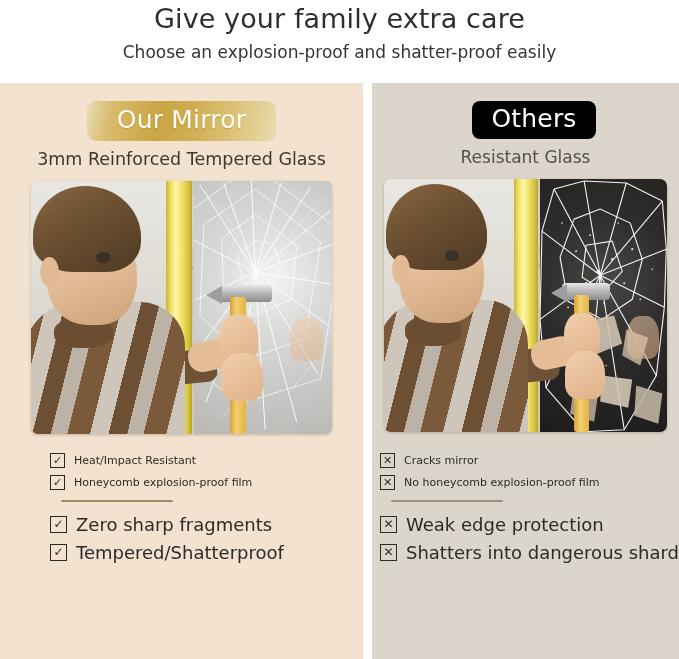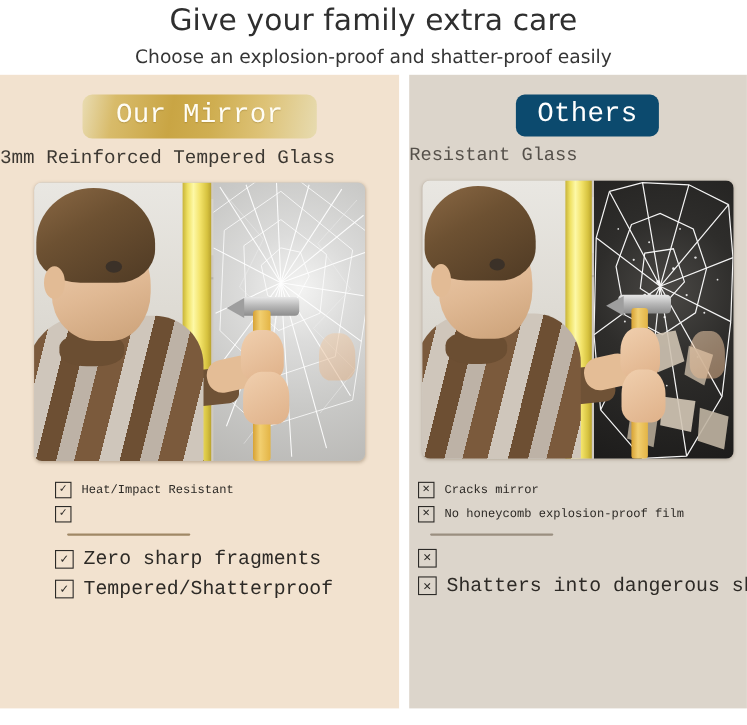--- a/index.html
+++ b/index.html
@@ -47,26 +47,25 @@
     font-size: 17px;
     font-weight: 400;
     color: #353535;
     line-height: 22px;
   }
 
   
   .panels {
     position: absolute;
     left: 0;
-    top: 68px;
+    top: 83px;
     width: 679px;
     height: 576px;
     display: flex;
     background: #ffffff;
-    font-family: Liberation Mono, monospace;
   }
   .panel {
     position: relative;
     height: 576px;
     box-sizing: border-box;
   }
   .panel-left {
     width: 363px;
     background: #f2e2cf;
   }
@@ -100,29 +99,30 @@
         #cfae51 55%,
         #ddc276 76%,
         #e7dbb0 100%);
     color: #fffdf4;
     font-size: 25px;
     letter-spacing: 0.2px;
     text-shadow: 0 1px 1px rgba(120, 90, 20, 0.30);
   }
   .badge-dark {
     padding: 5px 19px 8px 19px;
-    background: #0c4a6e;
+    background: #000000;
     color: #ffffff;
     font-size: 25px;
     letter-spacing: 0.2px;
     border-radius: 8px;
     margin-left: 17px;
   }
   .badge-caption {
     width: 100%;
+    text-align: center;
     font-size: 17.5px;
     color: #3c3832;
     margin-top: 7px;
     line-height: 22px;
   }
   .badge-caption-right {
     font-size: 17px;
     color: #55504a;
   }
 
@@ -462,20 +462,21 @@
         </div>
       </div>
 
       <div class="features features-left">
         <div class="feat-row size-sm">
           <span class="feat-box">✓</span>
           <span class="feat-label">Heat/Impact Resistant</span>
         </div>
         <div class="feat-row size-sm">
           <span class="feat-box">✓</span>
+          <span class="feat-label">Honeycomb explosion-proof film</span>
         </div>
 
         <div class="feat-divider"></div>
 
         <div class="feat-row size-lg">
           <span class="feat-box">✓</span>
           <span class="feat-label">Zero sharp fragments</span>
         </div>
         <div class="feat-row size-lg">
           <span class="feat-box">✓</span>
@@ -575,20 +576,21 @@
         </div>
         <div class="feat-row size-sm">
           <span class="feat-box">✕</span>
           <span class="feat-label">No honeycomb explosion-proof film</span>
         </div>
 
         <div class="feat-divider"></div>
 
         <div class="feat-row size-lg">
           <span class="feat-box">✕</span>
+          <span class="feat-label">Weak edge protection</span>
         </div>
         <div class="feat-row size-lg">
           <span class="feat-box">✕</span>
           <span class="feat-label">Shatters into dangerous shards</span>
         </div>
       </div>
     </div>
 
   </div>
 </div>

